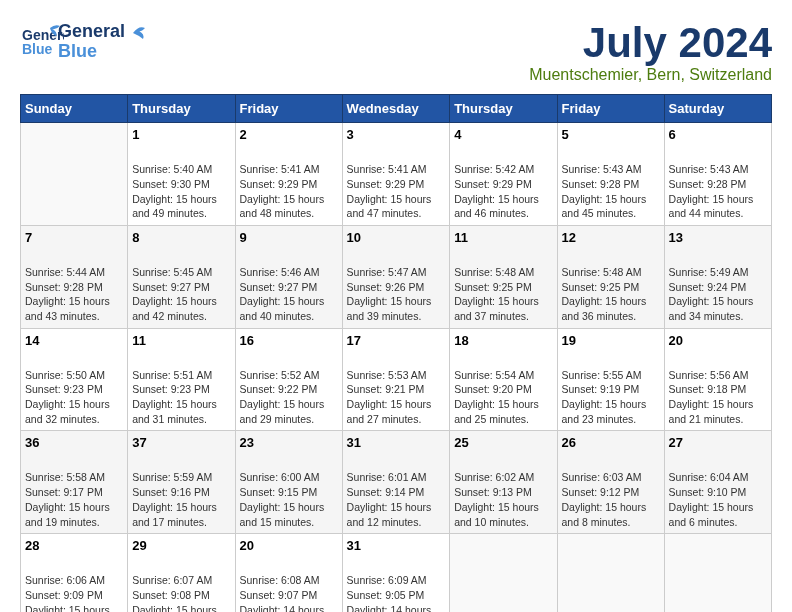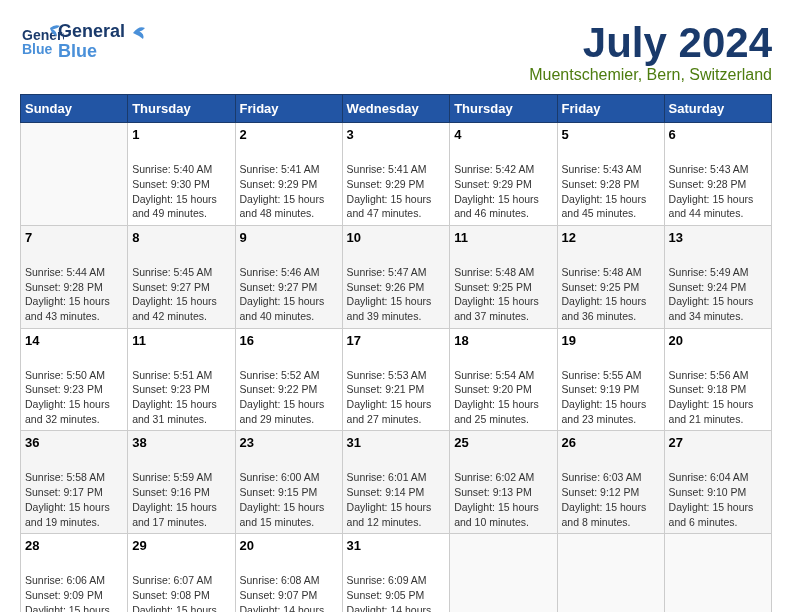--- a/index.html
+++ b/index.html
@@ -205,21 +205,21 @@
           <div class="day-num">20</div>
           <div class="day-info">Sunrise: 5:56 AM<br>Sunset: 9:18 PM<br>Daylight: 15 hours<br>and 21 minutes.</div>
         </td>
       </tr>
       <tr class="alt">
         <td>
           <div class="day-num">36</div>
           <div class="day-info">Sunrise: 5:58 AM<br>Sunset: 9:17 PM<br>Daylight: 15 hours<br>and 19 minutes.</div>
         </td>
         <td>
-          <div class="day-num">38</div>
+          <div class="day-num">37</div>
           <div class="day-info">Sunrise: 5:59 AM<br>Sunset: 9:16 PM<br>Daylight: 15 hours<br>and 17 minutes.</div>
         </td>
         <td>
           <div class="day-num">23</div>
           <div class="day-info">Sunrise: 6:00 AM<br>Sunset: 9:15 PM<br>Daylight: 15 hours<br>and 15 minutes.</div>
         </td>
         <td>
           <div class="day-num">31</div>
           <div class="day-info">Sunrise: 6:01 AM<br>Sunset: 9:14 PM<br>Daylight: 15 hours<br>and 12 minutes.</div>
         </td>

